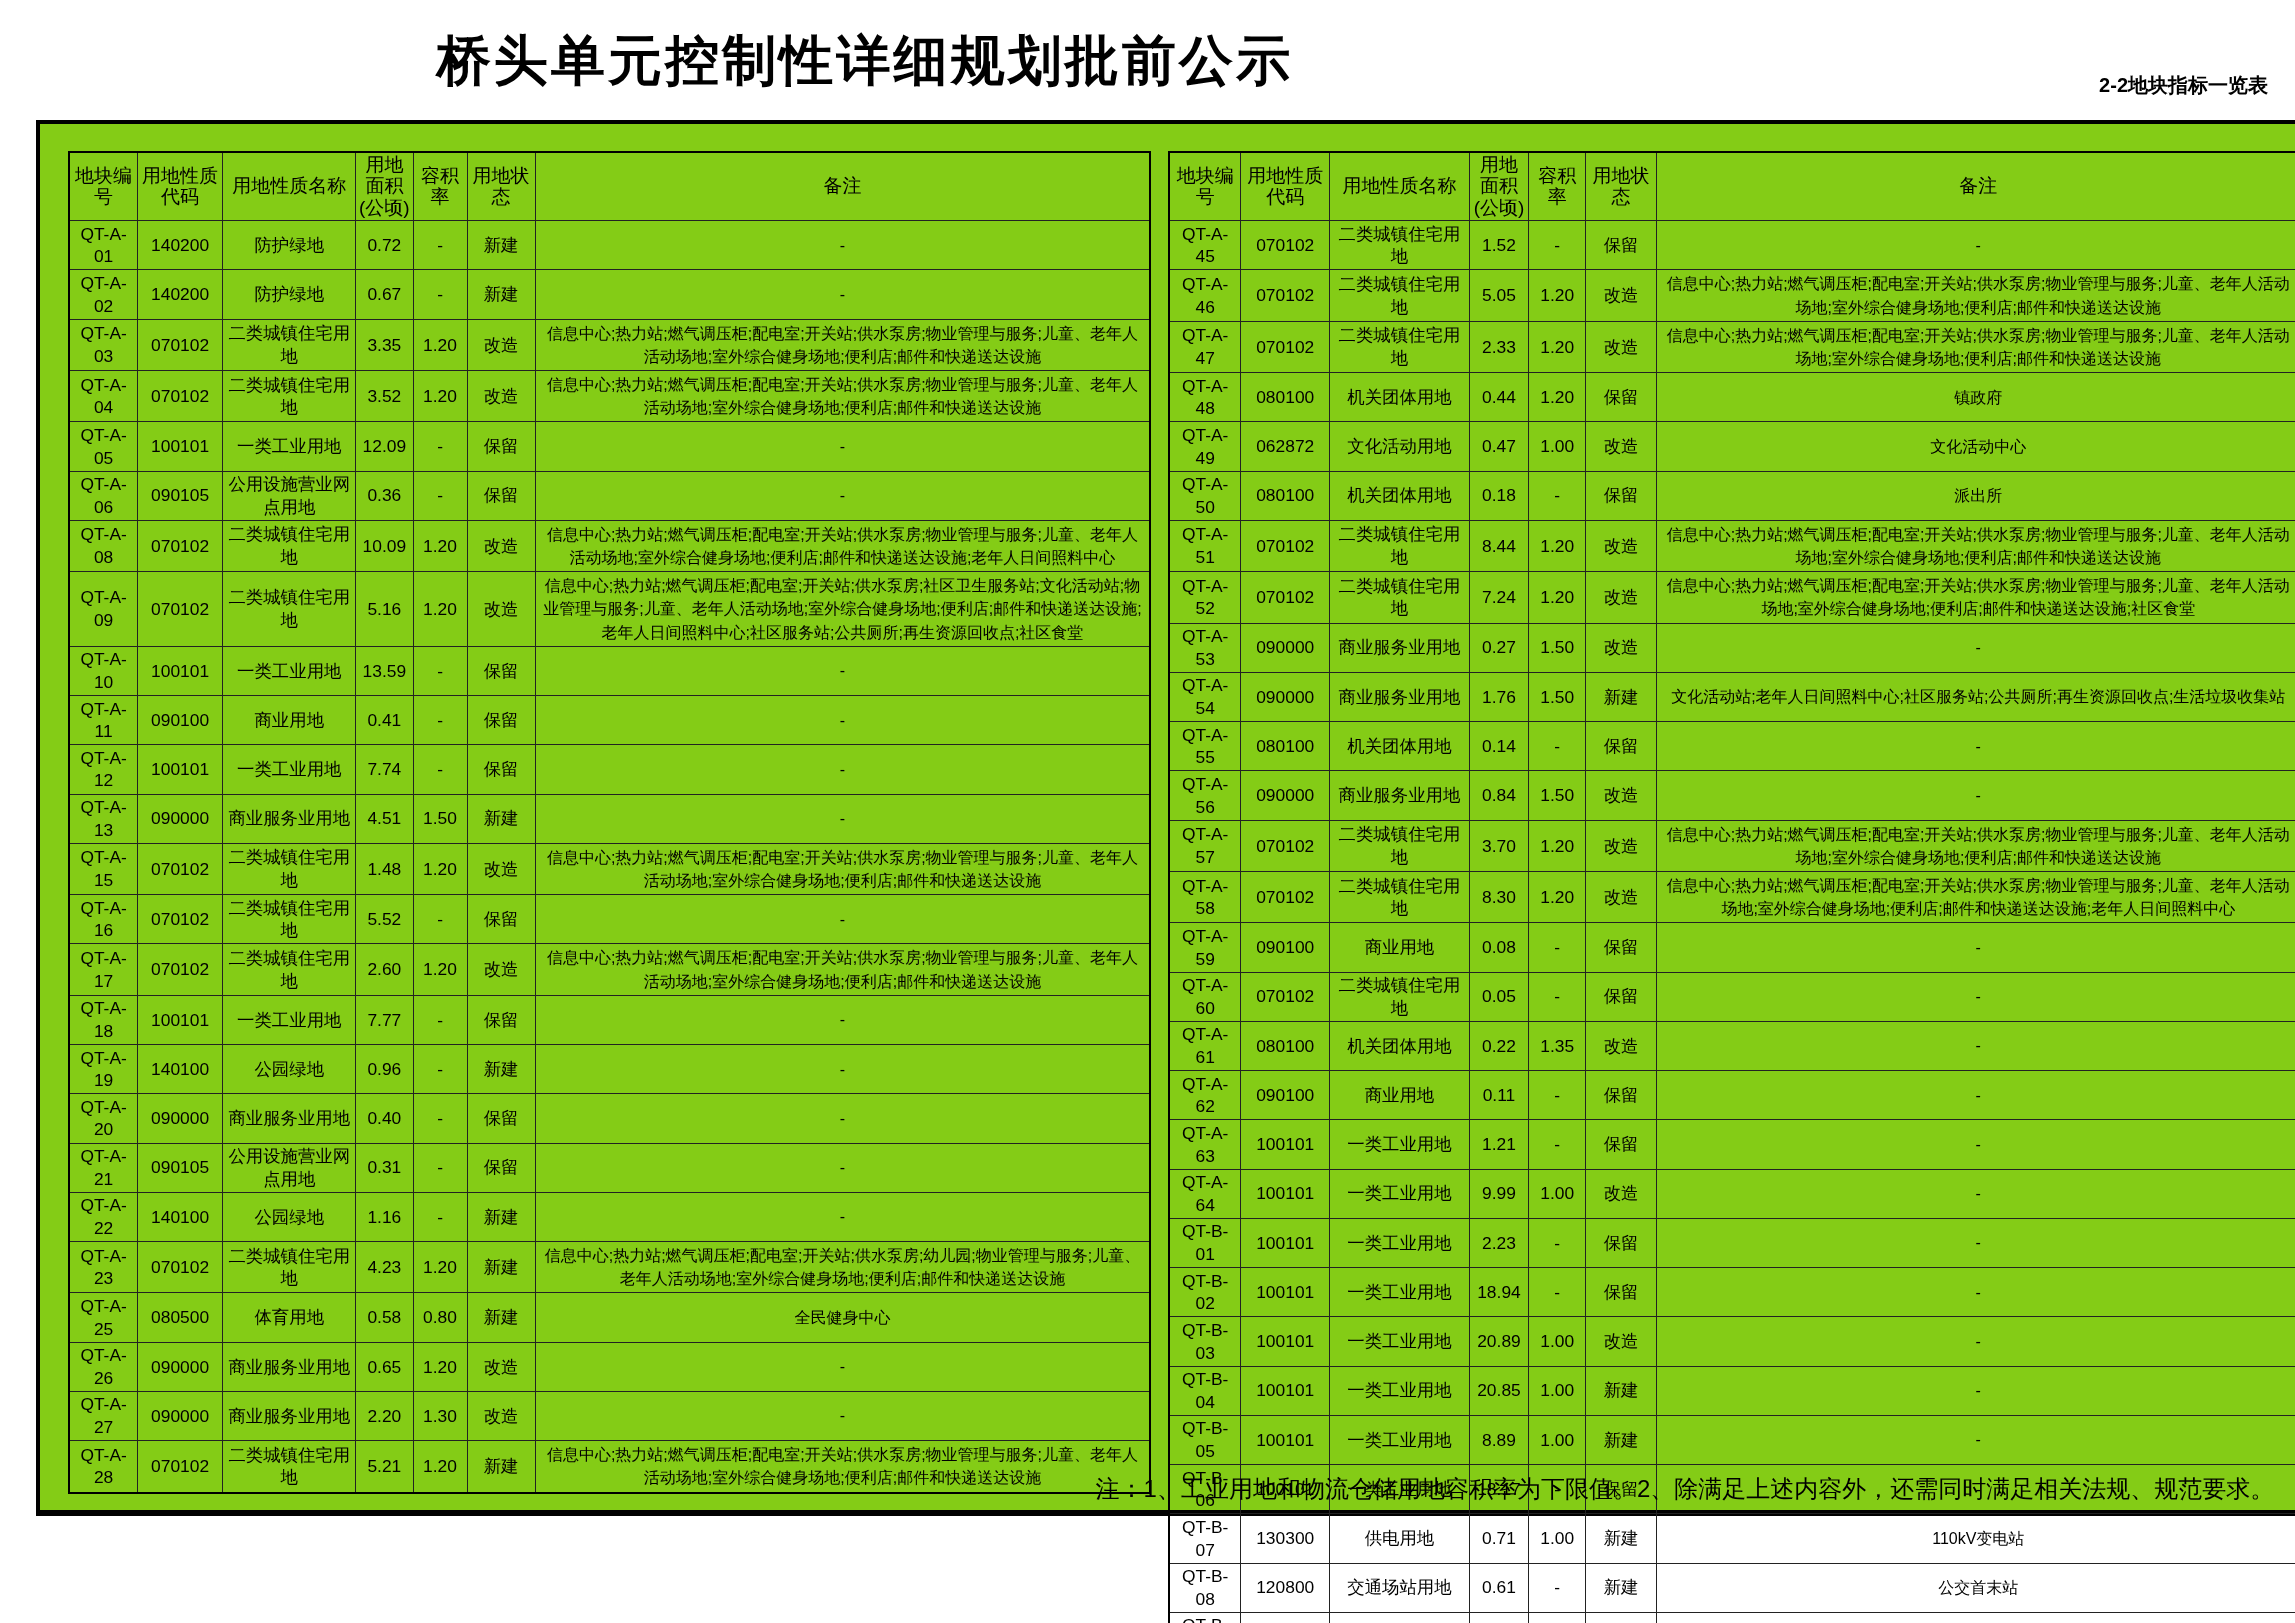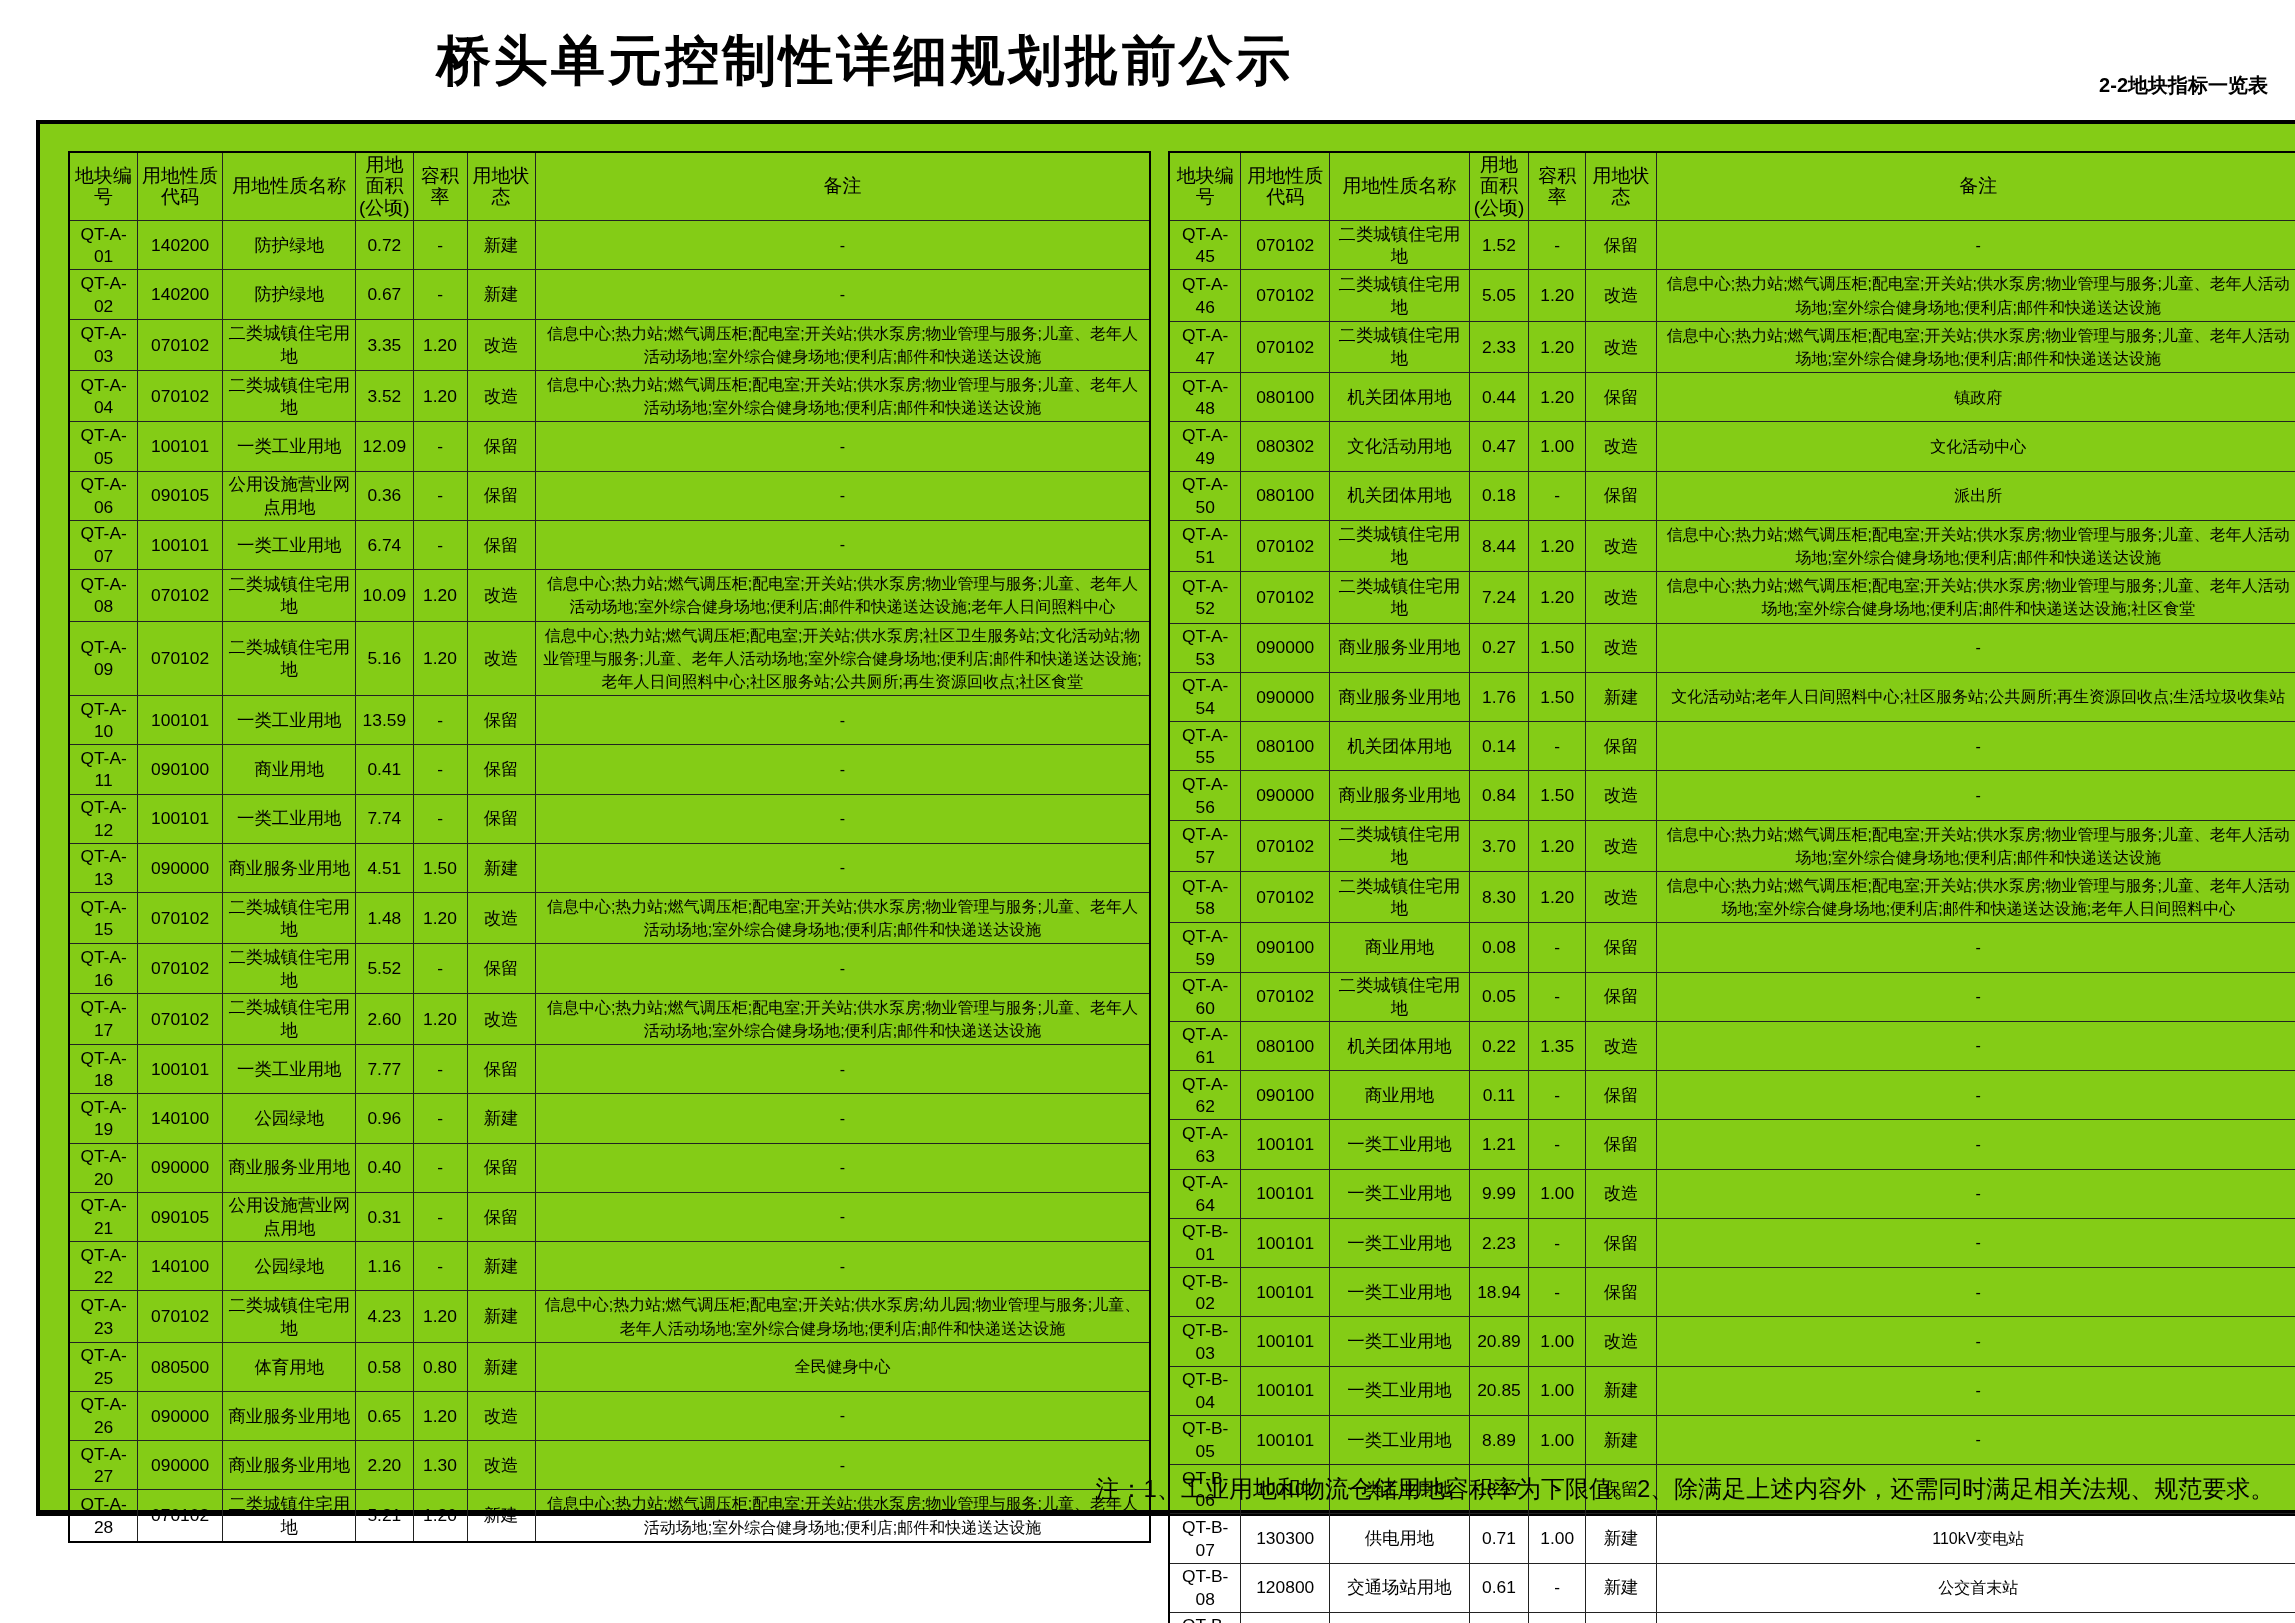--- a/index.html
+++ b/index.html
@@ -166,29 +166,20 @@
             <tr>
               <td>QT-A-06</td>
               <td>090105</td>
               <td>公用设施营业网点用地</td>
               <td>0.36</td>
               <td>-</td>
               <td>保留</td>
               <td class="remark">-</td>
             </tr>
             <tr>
-              <td>QT-A-07</td>
-              <td>100101</td>
-              <td>一类工业用地</td>
-              <td>6.74</td>
-              <td>-</td>
-              <td>保留</td>
-              <td class="remark">-</td>
-            </tr>
-            <tr>
               <td>QT-A-08</td>
               <td>070102</td>
               <td>二类城镇住宅用地</td>
               <td>10.09</td>
               <td>1.20</td>
               <td>改造</td>
               <td class="remark">信息中心;热力站;燃气调压柜;配电室;开关站;供水泵房;物业管理与服务;儿童、老年人活动场地;室外综合健身场地;便利店;邮件和快递送达设施;老年人日间照料中心</td>
             </tr>
             <tr>
               <td>QT-A-09</td>
@@ -411,21 +402,21 @@
               <td>QT-A-48</td>
               <td>080100</td>
               <td>机关团体用地</td>
               <td>0.44</td>
               <td>1.20</td>
               <td>保留</td>
               <td class="remark">镇政府</td>
             </tr>
             <tr>
               <td>QT-A-49</td>
-              <td>080302</td>
+              <td>062872</td>
               <td>文化活动用地</td>
               <td>0.47</td>
               <td>1.00</td>
               <td>改造</td>
               <td class="remark">文化活动中心</td>
             </tr>
             <tr>
               <td>QT-A-50</td>
               <td>080100</td>
               <td>机关团体用地</td>

